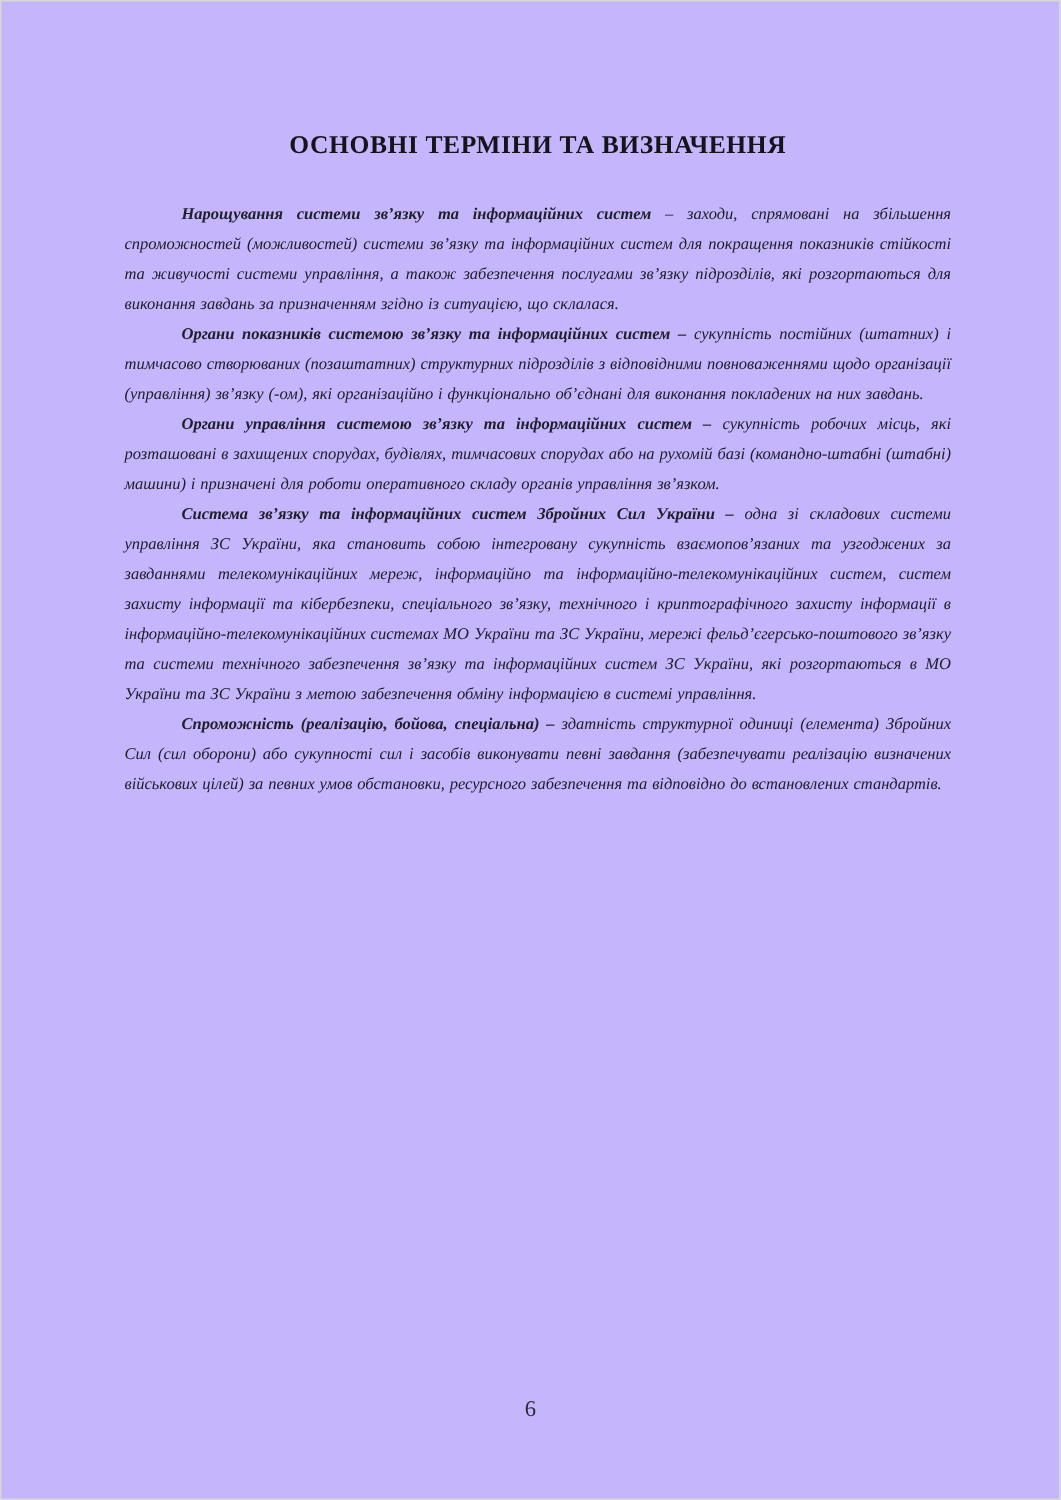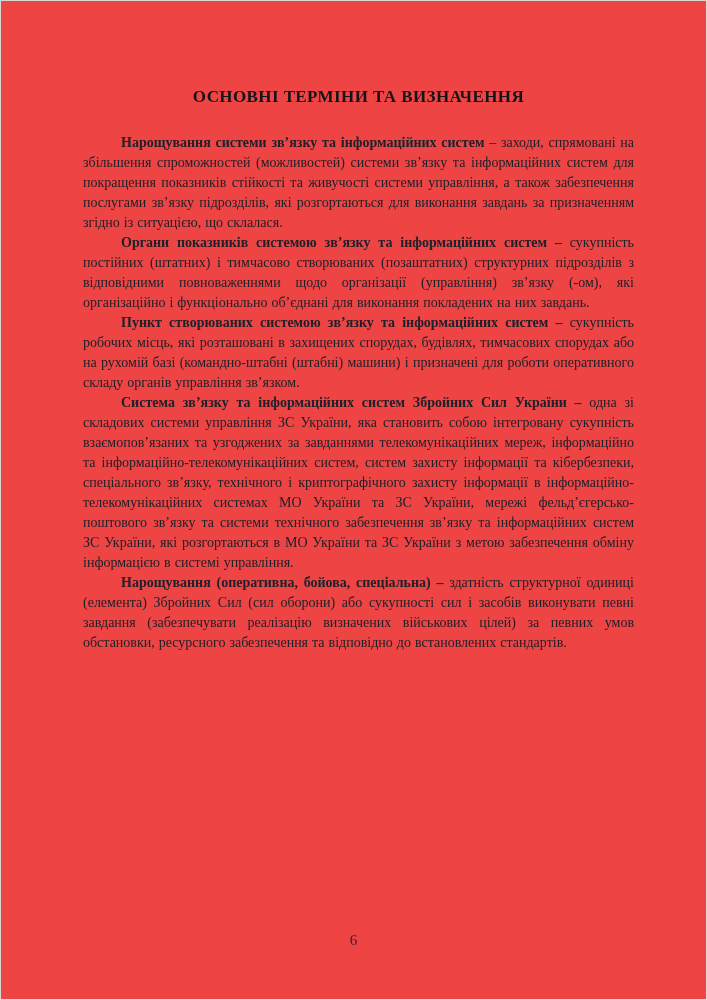--- a/index.html
+++ b/index.html
@@ -11,41 +11,42 @@
     height: 1000px;
     background: #f6f6f3;
     font-family: "Liberation Serif", serif;
     color: #1c1c1e;
     position: relative;
     overflow: hidden;
   }
   .page {
     position: absolute;
     inset: 0;
-    background: #ef4444;
+    background: #c4b5fd;
     border: 1px solid #d9d9d4;
     box-sizing: border-box;
     padding: 86px 72px 0 82px;
   }
   .doc-title {
     font-size: 17px;
     font-weight: bold;
     text-align: center;
     margin: 0 0 26px 0;
     letter-spacing: 0.4px;
     color: #14141a;
   }
   .para {
-    font-size: 14px;
+    font-size: 11px;
     line-height: 20px;
     text-align: justify;
     text-indent: 38px;
     margin: 0;
     word-spacing: 0.5px;
     color: #20202a;
+    font-style: italic;
   }
   .term {
     font-weight: bold;
   }
   .page-number {
     position: absolute;
     bottom: 50px;
     left: 0;
     right: 0;
     text-align: center;
@@ -57,21 +58,21 @@
 <body>
 
 <div class="page">
 
   <h1 class="doc-title">ОСНОВНІ ТЕРМІНИ ТА ВИЗНАЧЕННЯ</h1>
 
   <p class="para"><span class="term">Нарощування системи зв’язку та інформаційних систем</span><span> – заходи, спрямовані на збільшення спроможностей (можливостей) системи зв’язку та інформаційних систем для покращення показників стійкості та живучості системи управління, а також забезпечення послугами зв’язку підрозділів, які розгортаються для виконання завдань за призначенням згідно із ситуацією, що склалася.</span></p>
 
   <p class="para"><span class="term">Органи показників системою зв’язку та інформаційних систем –</span><span> сукупність постійних (штатних) і тимчасово створюваних (позаштатних) структурних підрозділів з відповідними повноваженнями щодо організації (управління) зв’язку (-ом), які організаційно і функціонально об’єднані для виконання покладених на них завдань.</span></p>
 
-  <p class="para"><span class="term">Пункт створюваних системою зв’язку та інформаційних систем –</span><span> сукупність робочих місць, які розташовані в захищених спорудах, будівлях, тимчасових спорудах або на рухомій базі (командно-штабні (штабні) машини) і призначені для роботи оперативного складу органів управління зв’язком.</span></p>
+  <p class="para"><span class="term">Органи управління системою зв’язку та інформаційних систем –</span><span> сукупність робочих місць, які розташовані в захищених спорудах, будівлях, тимчасових спорудах або на рухомій базі (командно-штабні (штабні) машини) і призначені для роботи оперативного складу органів управління зв’язком.</span></p>
 
   <p class="para"><span class="term">Система зв’язку та інформаційних систем Збройних Сил України –</span><span> одна зі складових системи управління ЗС України, яка становить собою інтегровану сукупність взаємопов’язаних та узгоджених за завданнями телекомунікаційних мереж, інформаційно та інформаційно-телекомунікаційних систем, систем захисту інформації та кібербезпеки, спеціального зв’язку, технічного і криптографічного захисту інформації в інформаційно-телекомунікаційних системах МО України та ЗС України, мережі фельд’єгерсько-поштового зв’язку та системи технічного забезпечення зв’язку та інформаційних систем ЗС України, які розгортаються в МО України та ЗС України з метою забезпечення обміну інформацією в системі управління.</span></p>
 
-  <p class="para"><span class="term">Нарощування (оперативна, бойова, спеціальна) –</span><span> здатність структурної одиниці (елемента) Збройних Сил (сил оборони) або сукупності сил і засобів виконувати певні завдання (забезпечувати реалізацію визначених військових цілей) за певних умов обстановки, ресурсного забезпечення та відповідно до встановлених стандартів.</span></p>
+  <p class="para"><span class="term">Спроможність (реалізацію, бойова, спеціальна) –</span><span> здатність структурної одиниці (елемента) Збройних Сил (сил оборони) або сукупності сил і засобів виконувати певні завдання (забезпечувати реалізацію визначених військових цілей) за певних умов обстановки, ресурсного забезпечення та відповідно до встановлених стандартів.</span></p>
 
   <div class="page-number">6</div>
 
 </div>
 
 </body></html>

